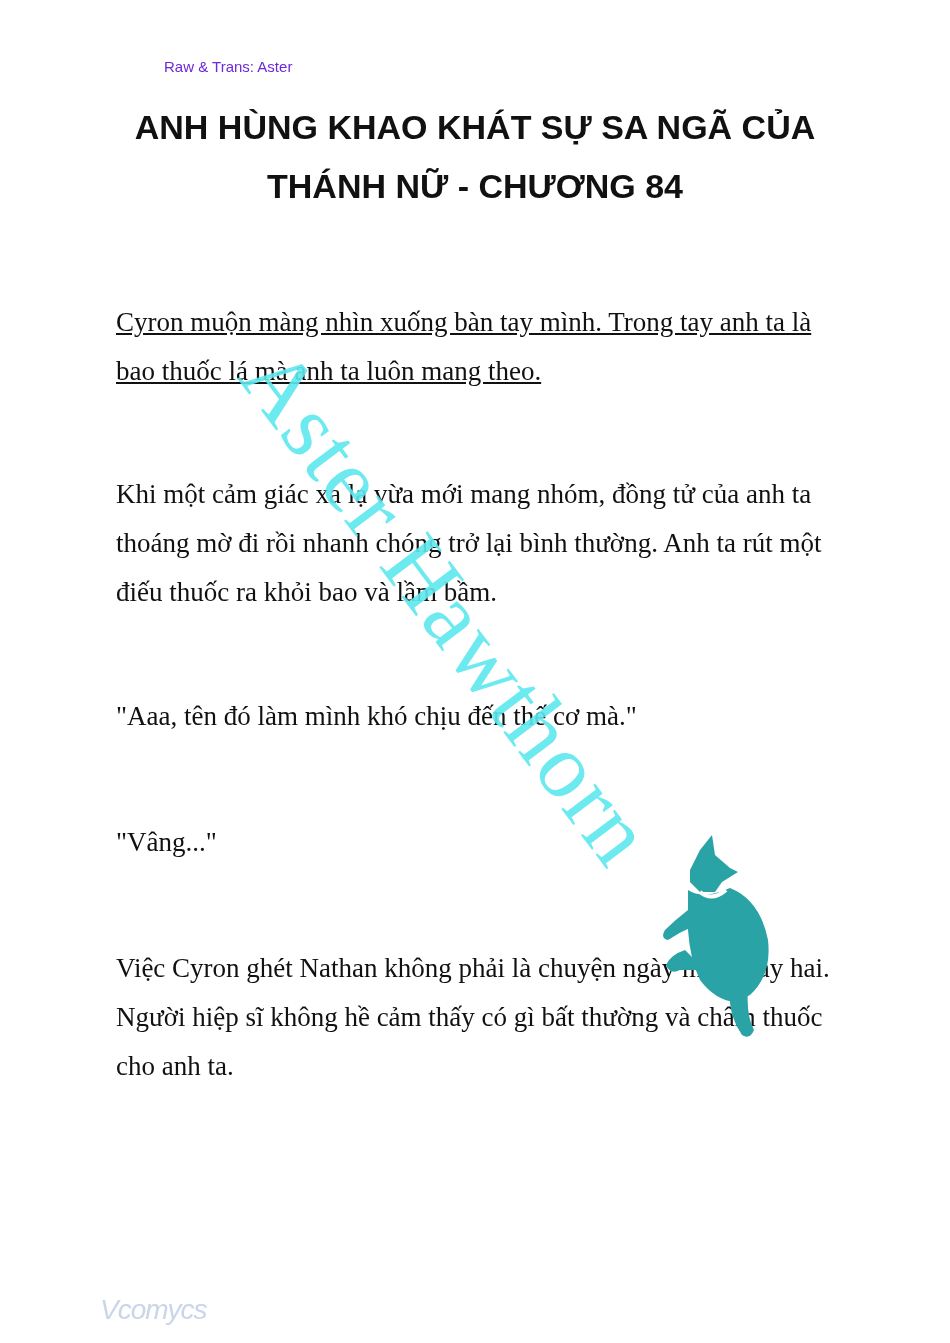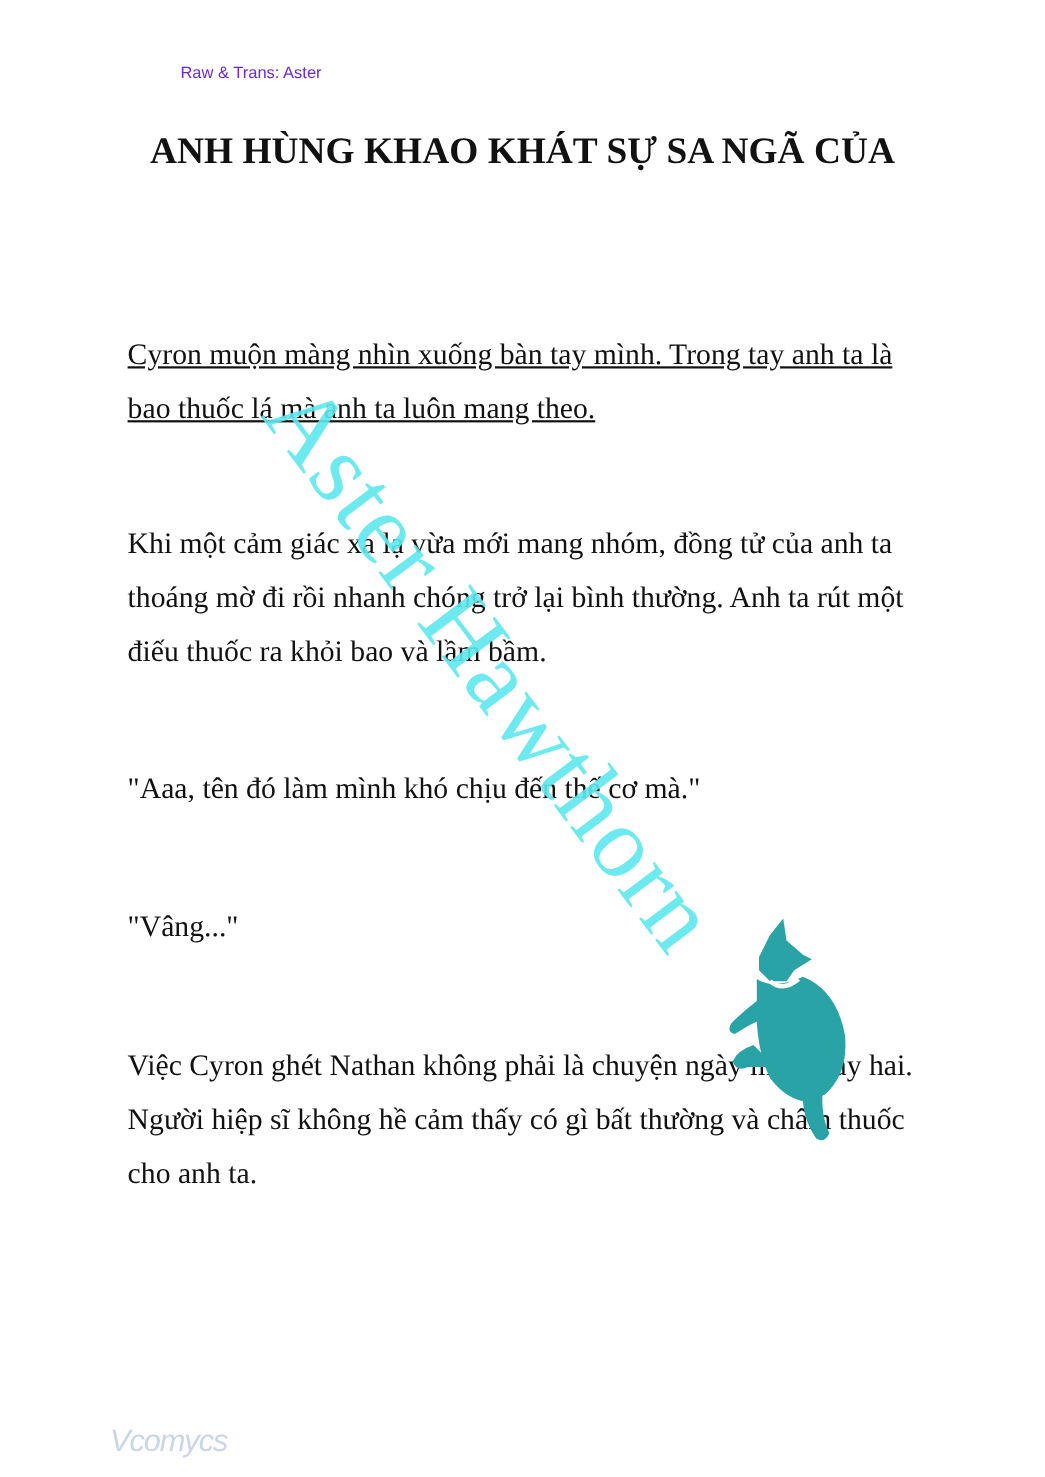--- a/index.html
+++ b/index.html
@@ -1,30 +1,31 @@
 <!DOCTYPE html>
 <html><head>
   <meta charset="utf-8">
   <style>
     html, body { margin: 0; padding: 0; background: #ffffff; }
     body { width: 950px; height: 1343px; position: relative; overflow: hidden; }
     .credit { position: absolute; left: 116px; top: 58px; font-family: "Liberation Sans", sans-serif; font-size: 15px; color: #6d28d9; margin-left: 48px; }
-    .title { position: absolute; left: 100px; width: 750px; top: 108px; text-align: center; font-family: Liberation Serif, serif; font-weight: bold; font-size: 34px; line-height: 59px; color: #111; }
+    .title { position: absolute; left: 100px; width: 750px; top: 98px; text-align: center; font-family: Liberation Sans, sans-serif; font-weight: bold; font-size: 34px; line-height: 59px; color: #111; }
     .para { position: absolute; left: 116px; width: 740px; font-family: "Liberation Serif", serif; font-size: 27px; line-height: 49px; color: #111; margin: 0; }
     .watermark { position: absolute; left: 130px; top: 570px; width: 660px; font-family: "Liberation Serif", serif; font-size: 92px; color: #5ee8ef; opacity: 0.9; transform: rotate(53deg); transform-origin: center; white-space: nowrap; letter-spacing: 2px; pointer-events: none; }
     .cat { position: absolute; left: 660px; top: 830px; width: 120px; height: 210px; }
     .logo { position: absolute; left: 100px; top: 1294px; font-family: "Liberation Sans", sans-serif; font-style: italic; font-weight: normal; font-size: 28px; color: #c9d6ea; letter-spacing: -1px; }
   </style>
 </head>
 <body>
 
 <div class="credit">Raw &amp; Trans: Aster</div>
 
 <div class="title">
   <div>ANH HÙNG KHAO KHÁT SỰ SA NGÃ CỦA</div>
+  <div>THÁNH NỮ - CHƯƠNG 84</div>
 </div>
 
 <p class="para" style="top:298px;text-decoration:underline;">Cyron muộn màng nhìn xuống bàn tay mình. Trong tay anh ta là bao thuốc lá mà anh ta luôn mang theo.</p>
 <p class="para" style="top:470px;">Khi một cảm giác xa lạ vừa mới mang nhóm, đồng tử của anh ta thoáng mờ đi rồi nhanh chóng trở lại bình thường. Anh ta rút một điếu thuốc ra khỏi bao và lầm bầm.</p>
 <p class="para" style="top:692px;">"Aaa, tên đó làm mình khó chịu đến thế cơ mà."</p>
 <p class="para" style="top:818px;">"Vâng..."</p>
 <p class="para" style="top:944px;">Việc Cyron ghét Nathan không phải là chuyện ngày một ngày hai. Người hiệp sĩ không hề cảm thấy có gì bất thường và châm thuốc cho anh ta.</p>
 
 <div class="watermark">Aster Hawthorn</div>
 

